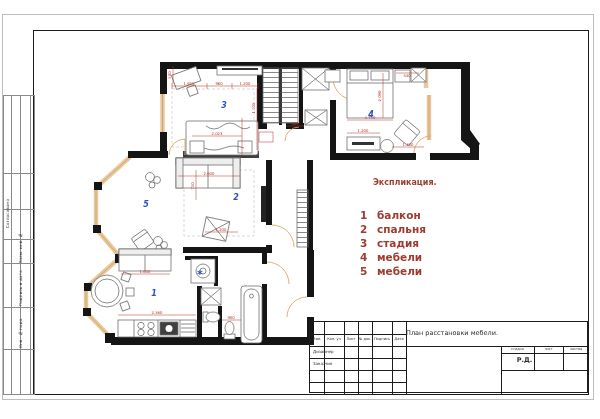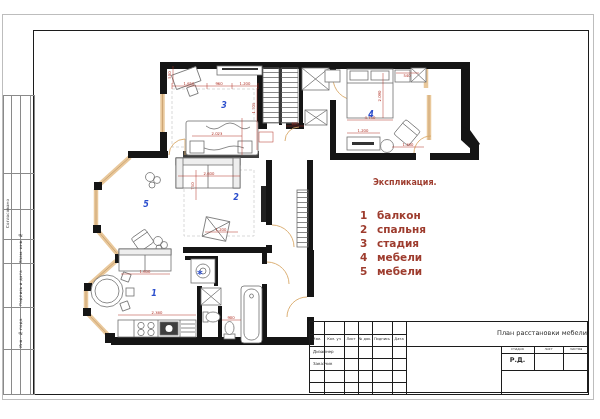--- a/index.html
+++ b/index.html
@@ -19,23 +19,23 @@
   .legend-items{margin-top:21px;}
   .legend-row{display:flex;height:14px;line-height:14px;font-size:10.5px;font-weight:bold;}
   .legend-num{width:17px;text-align:left;padding-left:2px;}
   
   .tb{position:absolute;left:309px;top:321px;width:279px;height:72px;border:1.4px solid #1c1c1c;box-sizing:border-box;}
   .tv{position:absolute;width:0;border-left:0.7px solid #1c1c1c;}
   .th{position:absolute;height:0;border-top:0.7px solid #1c1c1c;}
   .tb span{position:absolute;color:#2c2c2c;}
   .tb .c{font-size:3.6px;text-align:center;}
   .tb .r{font-size:4px;}
-  .tb-title{font-size:6.5px;text-align:right;color:#222;}
+  .tb-title{font-size:6.5px;text-align:left;color:#222;}
   .stagehdr{font-size:3.4px;text-align:center;}
-  .stageval{font-size:6.5px;text-align:center;font-weight:bold;color:#222;}
+  .stageval{font-size:6.5px;text-align:center;font-weight:bold;color:#222;padding-left:7px;}
   svg text{user-select:none;}
   .room-num{font:italic bold 8px "DejaVu Sans",sans-serif;fill:#2b4ecd;text-anchor:middle;}
   .dim-t{font:3.8px "DejaVu Sans",sans-serif;fill:#b23226;text-anchor:middle;}
   .mark{font:bold 11px "DejaVu Sans",sans-serif;fill:#2b4ecd;text-anchor:middle;}
 </style>
 </head>
 <body>
 
 <div id="stage">
 

